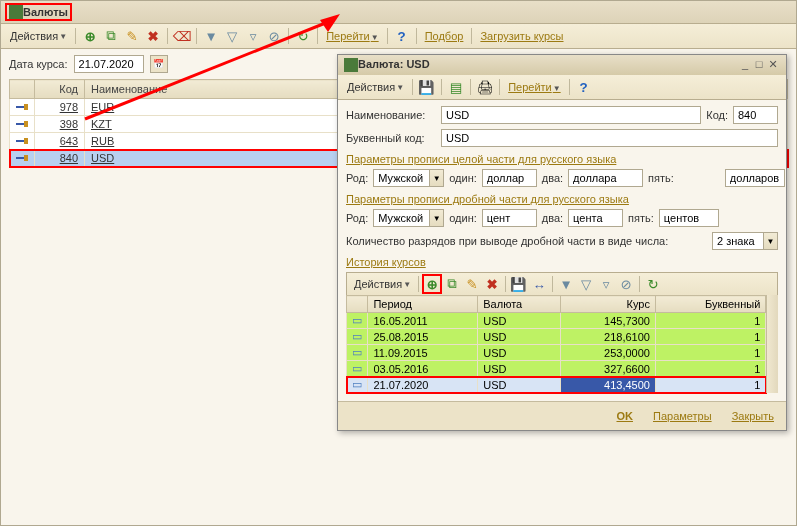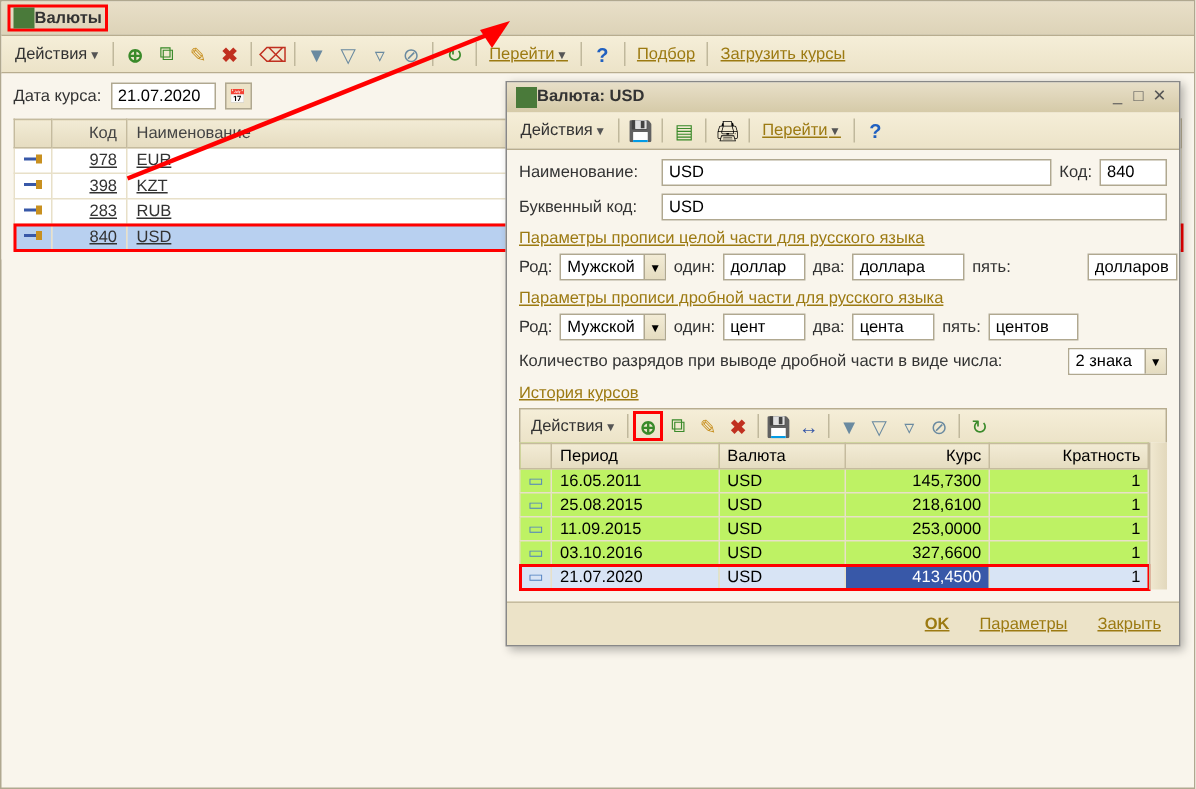--- a/index.html
+++ b/index.html
@@ -316,21 +316,21 @@
                   <rect x="8" y="1" width="4" height="6" fill="#c89020"></rect>
                 </svg></span></td>
           <td style="text-align:right">398</td>
           <td>KZT</td>
         </tr>
         <tr>
           <td><span class="row-icon"><svg width="12" height="8">
                   <rect x="0" y="3" width="8" height="2" fill="#3858a8"></rect>
                   <rect x="8" y="1" width="4" height="6" fill="#c89020"></rect>
                 </svg></span></td>
-          <td style="text-align:right">283</td>
+          <td style="text-align:right">643</td>
           <td>RUB</td>
         </tr>
         <tr class="selected red-box-highlight">
           <td><span class="row-icon"><svg width="12" height="8">
                   <rect x="0" y="3" width="8" height="2" fill="#3858a8"></rect>
                   <rect x="8" y="1" width="4" height="6" fill="#c89020"></rect>
                 </svg></span></td>
           <td style="text-align:right">840</td>
           <td>USD</td>
         </tr>
@@ -452,21 +452,21 @@
       </div>
 
       <div style="display:flex">
         <table class="history-table">
           <thead>
             <tr>
               <th style="width:20px"></th>
               <th>Период</th>
               <th>Валюта</th>
               <th style="text-align:right">Курс</th>
-              <th style="text-align:right">Кратность</th>
+              <th style="text-align:right">Буквенный</th>
             </tr>
           </thead>
           <tbody>
             <tr>
               <td><span style="color:#5080c0">▭</span></td>
               <td>16.05.2011</td>
               <td>USD</td>
               <td class="num">145,7300</td>
               <td class="num">1</td>
             </tr>
@@ -479,21 +479,21 @@
             </tr>
             <tr>
               <td><span style="color:#5080c0">▭</span></td>
               <td>11.09.2015</td>
               <td>USD</td>
               <td class="num">253,0000</td>
               <td class="num">1</td>
             </tr>
             <tr>
               <td><span style="color:#5080c0">▭</span></td>
-              <td>03.10.2016</td>
+              <td>03.05.2016</td>
               <td>USD</td>
               <td class="num">327,6600</td>
               <td class="num">1</td>
             </tr>
             <tr class="sel red-box-highlight">
               <td><span style="color:#5080c0">▭</span></td>
               <td>21.07.2020</td>
               <td>USD</td>
               <td class="num rate-cell">413,4500</td>
               <td class="num">1</td>

